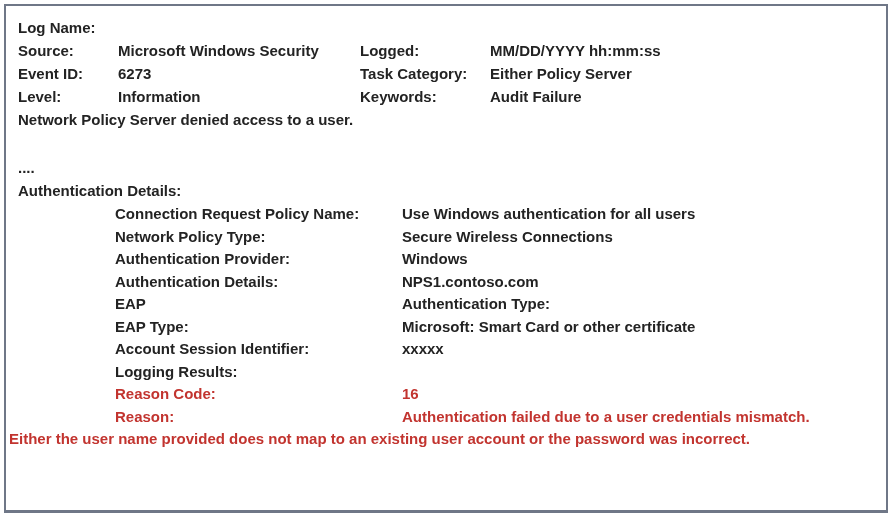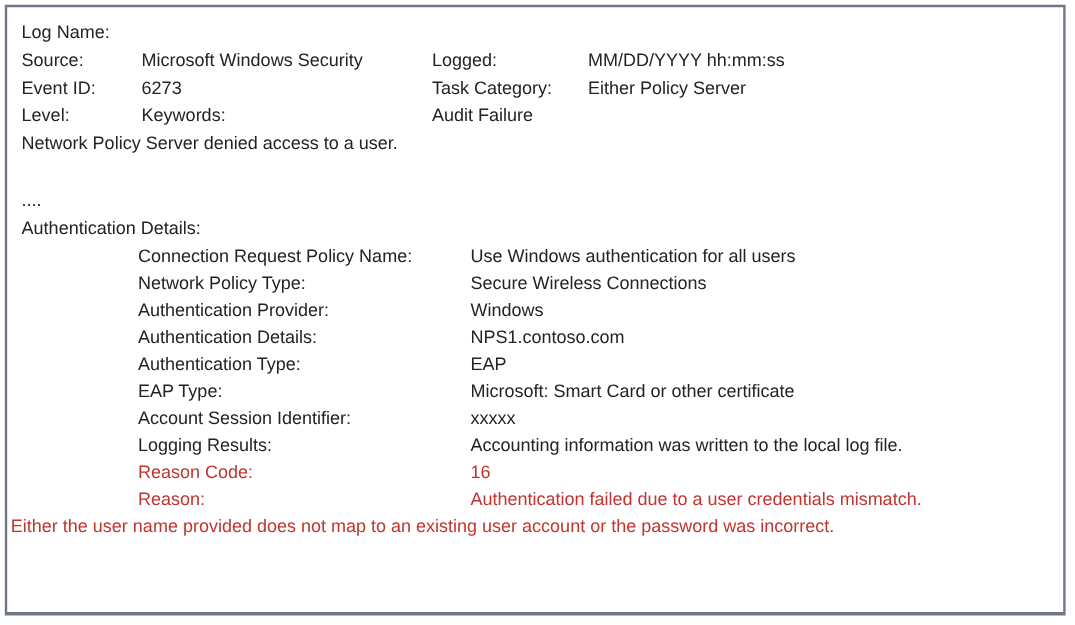--- a/index.html
+++ b/index.html
@@ -19,36 +19,38 @@
     overflow: hidden;
   }
   .frame {
     position: absolute;
     left: 4px; top: 4px;
     width: 884px; height: 509px;
     box-sizing: border-box;
     border: 2px solid var(--border);
     border-bottom-width: 3px;
     padding: 10px 14px 0 12px;
+    font-weight: bold;
   }
   .hrow {
     display: grid;
     grid-template-columns: 100px 242px 130px 1fr;
     line-height: 23px;
     white-space: nowrap;
   }
   .desc { margin-top: 0; line-height: 23px; }
   .dots { margin-top: 25px; line-height: 23px; }
   .section-title { line-height: 23px; }
   .details { margin-top: 1px; margin-left: 97px; }
   .drow {
     display: grid;
     grid-template-columns: 277px 1fr;
     line-height: 22.5px;
     white-space: nowrap;
+    gap: 10px;
   }
   .red { color: var(--red); }
   .footer-note {
     margin-left: -9px;
     line-height: 22.5px;
     color: var(--red);
     white-space: nowrap;
   }
 </style>
 </head>
@@ -71,20 +73,21 @@
 
   <div class="hrow">
     <span>Event ID:</span>
     <span>6273</span>
     <span>Task Category:</span>
     <span>Either Policy Server</span>
   </div>
 
   <div class="hrow">
     <span>Level:</span>
+    <span>Information</span>
     <span>Keywords:</span>
     <span>Audit Failure</span>
   </div>
 
   <div class="desc">Network Policy Server denied access to a user.</div>
 
   <div class="dots">....</div>
 
   <div class="section-title">Authentication Details:</div>
 
@@ -104,37 +107,36 @@
       <span>Authentication Provider:</span>
       <span>Windows</span>
     </div>
 
     <div class="drow">
       <span>Authentication Details:</span>
       <span>NPS1.contoso.com</span>
     </div>
 
     <div class="drow">
+      <span>EAP</span>
       <span>Authentication Type:</span>
-      <span>EAP</span>
     </div>
 
     <div class="drow">
       <span>EAP Type:</span>
       <span>Microsoft: Smart Card or other certificate</span>
     </div>
 
     <div class="drow">
       <span>Account Session Identifier:</span>
       <span>xxxxx</span>
     </div>
 
     <div class="drow">
       <span>Logging Results:</span>
-      <span>Accounting information was written to the local log file.</span>
     </div>
 
     <div class="drow red">
       <span>Reason Code:</span>
       <span>16</span>
     </div>
 
     <div class="drow red">
       <span>Reason:</span>
       <span>Authentication failed due to a user credentials mismatch.</span>

